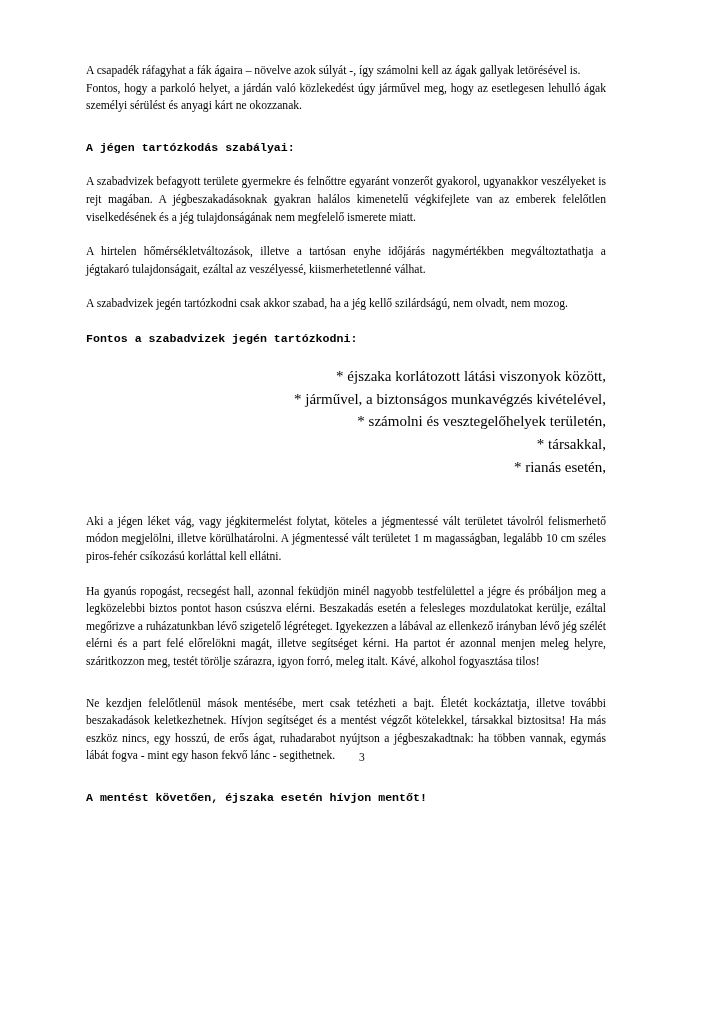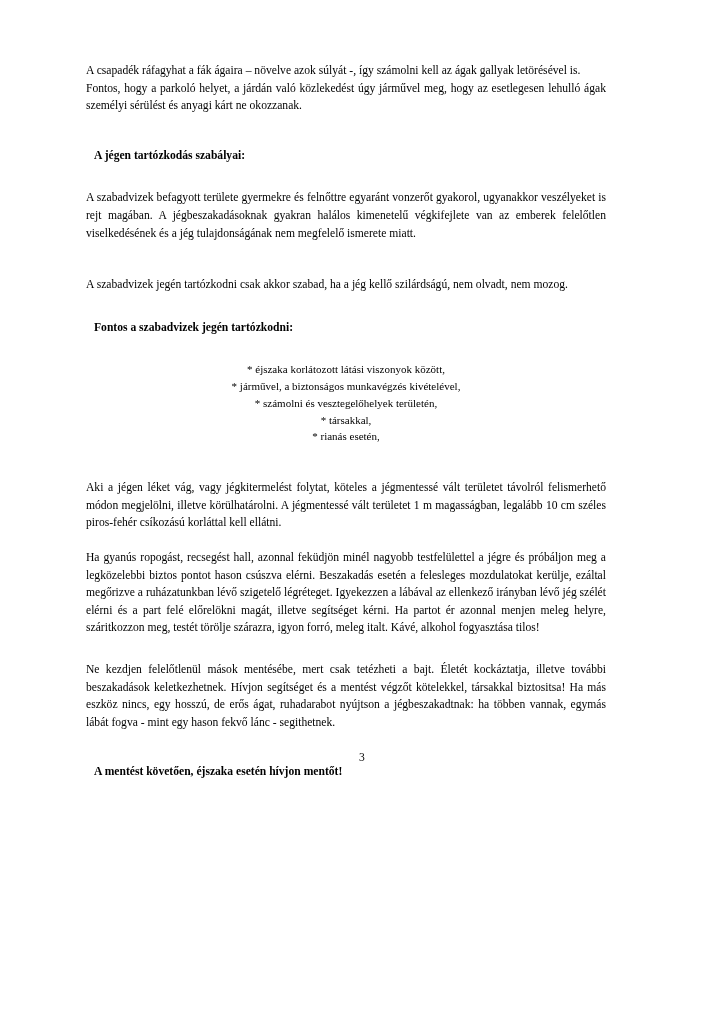--- a/index.html
+++ b/index.html
@@ -33,31 +33,32 @@
     text-align: justify;
   }
   .spacer-sm { height: 10px; }
   .spacer-md { height: 17px; }
   .spacer-lg { height: 24px; }
   .heading {
     font-size: 11.6px;
     font-weight: bold;
     line-height: 1.52;
     text-align: left;
-    margin: 8px;
+    margin: 0;
+    font-family: Liberation Mono, monospace;
   }
   .list {
     margin: 0;
     padding: 0;
     list-style: none;
   }
   .list li {
-    font-size: 11px;
+    font-size: 15px;
     line-height: 1.52;
-    text-align: center;
+    text-align: right;
   }
   .pagenum {
     position: absolute;
     left: 0;
     right: 0;
     bottom: 44px;
     text-align: center;
     font-size: 11.6px;
   }
 </style>
@@ -72,20 +73,21 @@
   <div class="spacer-lg"></div>
 
   <p class="heading">A jégen tartózkodás szabályai:</p>
 
   <div class="spacer-md"></div>
 
   <p class="para just">A szabadvizek befagyott területe gyermekre és felnőttre egyaránt vonzerőt gyakorol, ugyanakkor veszélyeket is rejt magában. A jégbeszakadásoknak gyakran halálos kimenetelű végkifejlete van az emberek felelőtlen viselkedésének és a jég tulajdonságának nem megfelelő ismerete miatt.</p>
 
   <div class="spacer-md"></div>
 
+  <p class="para just">A hirtelen hőmérsékletváltozások, illetve a tartósan enyhe időjárás nagymértékben megváltoztathatja a jégtakaró tulajdonságait, ezáltal az veszélyessé, kiismerhetetlenné válhat.</p>
 
   <div class="spacer-md"></div>
 
   <p class="para just">A szabadvizek jegén tartózkodni csak akkor szabad, ha a jég kellő szilárdságú, nem olvadt, nem mozog.</p>
 
   <div class="spacer-md"></div>
 
   <p class="heading">Fontos a szabadvizek jegén tartózkodni:</p>
 
   <div class="spacer-md"></div>

